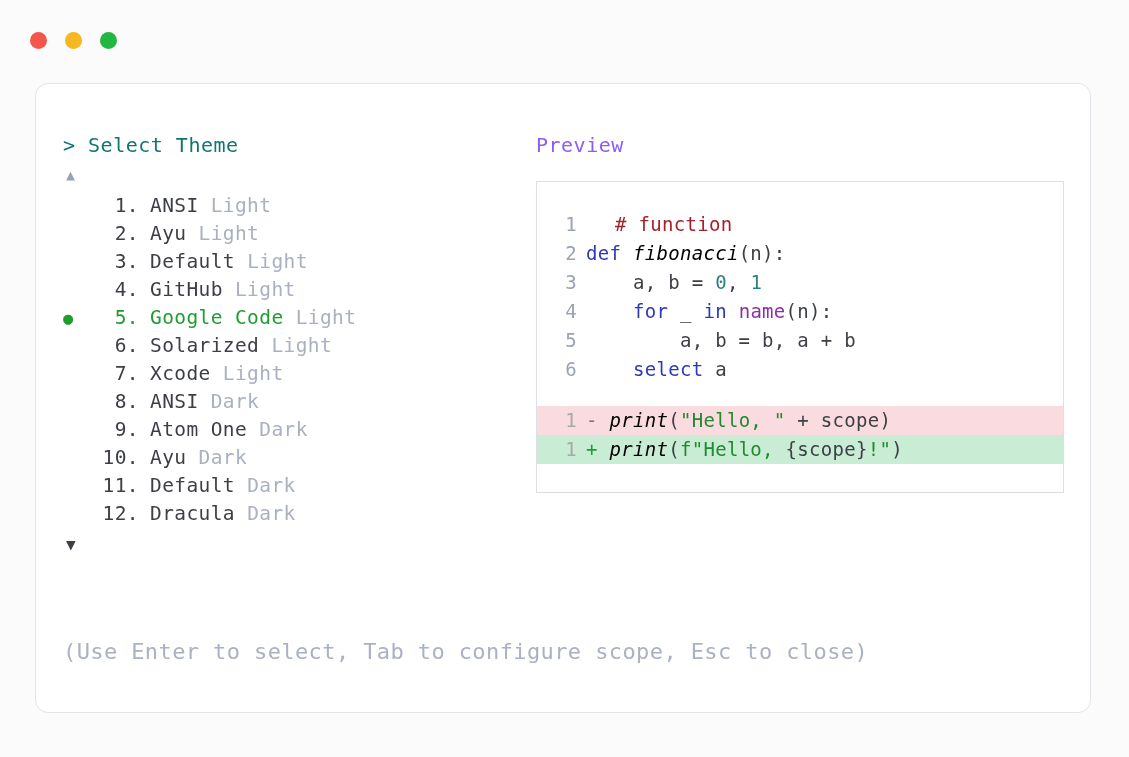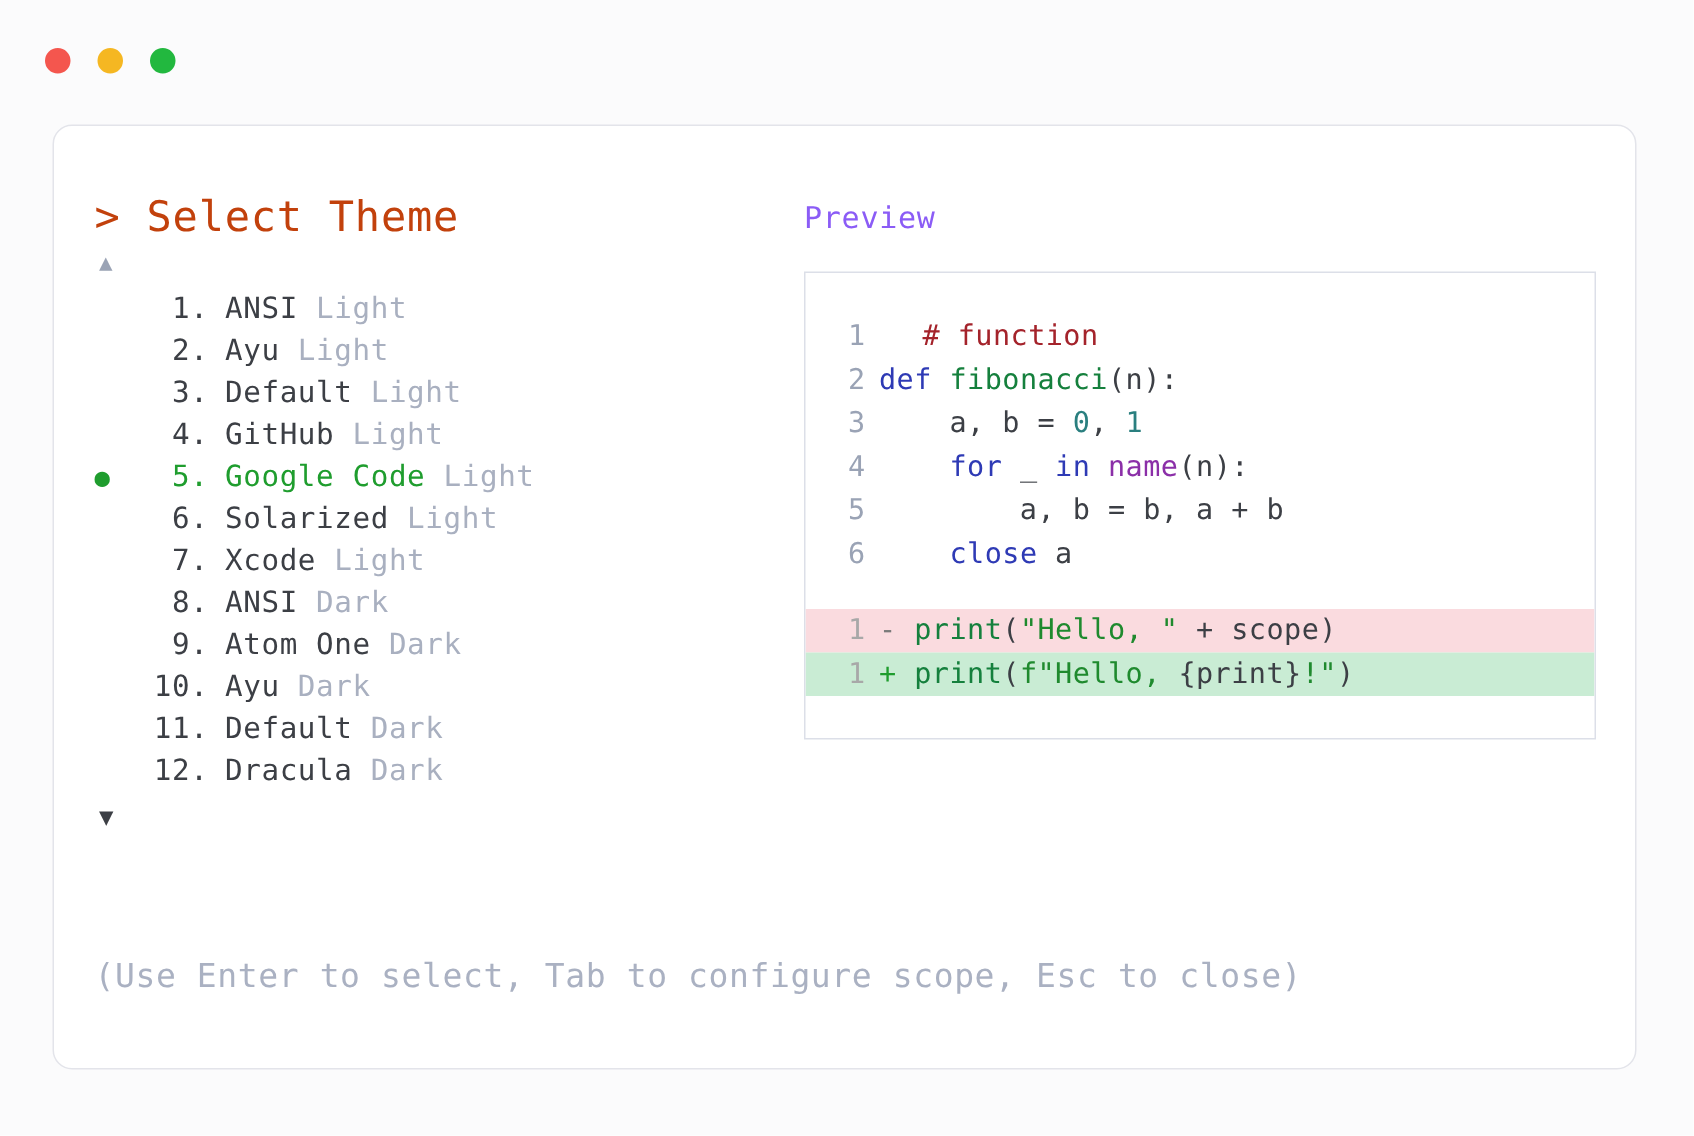--- a/index.html
+++ b/index.html
@@ -55,22 +55,22 @@
   }
 
   
   .left-col {
     position: absolute;
     left: 27px;
     top: 48px;
     width: 470px;
   }
   .prompt-line {
-    font-size: 28px;
-    color: #c2410c;
+    font-size: 20px;
+    color: #0f766e;
     letter-spacing: 0.5px;
     white-space: pre;
     line-height: 26px;
   }
   .arrow {
     font-size: 15px;
     line-height: 22px;
     height: 22px;
     margin-top: 6px;
     padding-left: 3px;
@@ -178,21 +178,21 @@
 
   .diff-del { background: #fadbdf; }
   .diff-add { background: #c9ecd4; }
   .diff-del .gutter, .diff-add .gutter { color: #a8a8a8; }
   .marker-del { color: #7a7a7a; }
   .marker-add { color: #1f9d2e; }
 
   
   .tk-comment  { color: #a4232b; margin-left: 29px; }
   .tk-keyword  { color: #2e3ab5; }
-  .tk-func     { color: #15803d; }
+  .tk-func     { color: #000000; font-style: italic; }
   .tk-number   { color: #2a7f7f; }
   .tk-string   { color: #1f8a2e; }
   .tk-plain    { color: #3c3f45; }
   .tk-builtin  { color: #8b2fa8; }
 </style>
 </head>
 <body>
 
 <div class="titlebar">
   <div class="dots">
@@ -227,26 +227,26 @@
 
     <div class="right-col">
       <div class="preview-label">Preview</div>
       <div class="preview-panel">
         <div id="code-block">
             <div class="code-line"><span class="gutter">1</span><span class="code-text"><span class="tk-comment"># function</span></span></div>
             <div class="code-line"><span class="gutter">2</span><span class="code-text"><span class="tk-keyword">def </span><span class="tk-func">fibonacci</span><span class="tk-plain">(n):</span></span></div>
             <div class="code-line"><span class="gutter">3</span><span class="code-text"><span class="tk-plain">    a, b = </span><span class="tk-number">0</span><span class="tk-plain">, </span><span class="tk-number">1</span></span></div>
             <div class="code-line"><span class="gutter">4</span><span class="code-text"><span class="tk-plain">    </span><span class="tk-keyword">for</span><span class="tk-plain"> _ </span><span class="tk-keyword">in</span><span class="tk-plain"> </span><span class="tk-builtin">name</span><span class="tk-plain">(n):</span></span></div>
             <div class="code-line"><span class="gutter">5</span><span class="code-text"><span class="tk-plain">        a, b = b, a + b</span></span></div>
-            <div class="code-line"><span class="gutter">6</span><span class="code-text"><span class="tk-plain">    </span><span class="tk-keyword">close</span><span class="tk-plain"> a</span></span></div>
+            <div class="code-line"><span class="gutter">6</span><span class="code-text"><span class="tk-plain">    </span><span class="tk-keyword">select</span><span class="tk-plain"> a</span></span></div>
           </div>
         <div class="spacer-line"></div>
         <div id="diff-block">
             <div class="code-line diff-del"><span class="gutter">1</span><span class="code-text"><span class="marker-del">- </span><span class="tk-func">print</span><span class="tk-plain">(</span><span class="tk-string">"Hello, "</span><span class="tk-plain"> + scope)</span></span></div>
-            <div class="code-line diff-add"><span class="gutter">1</span><span class="code-text"><span class="marker-add">+ </span><span class="tk-func">print</span><span class="tk-plain">(</span><span class="tk-string">f"Hello, </span><span class="tk-plain">{print}</span><span class="tk-string">!"</span><span class="tk-plain">)</span></span></div>
+            <div class="code-line diff-add"><span class="gutter">1</span><span class="code-text"><span class="marker-add">+ </span><span class="tk-func">print</span><span class="tk-plain">(</span><span class="tk-string">f"Hello, </span><span class="tk-plain">{scope}</span><span class="tk-string">!"</span><span class="tk-plain">)</span></span></div>
           </div>
       </div>
     </div>
 
     <div class="hint">(Use Enter to select, Tab to configure scope, Esc to close)</div>
 
   </div>
 </div>
 
 </body></html>

